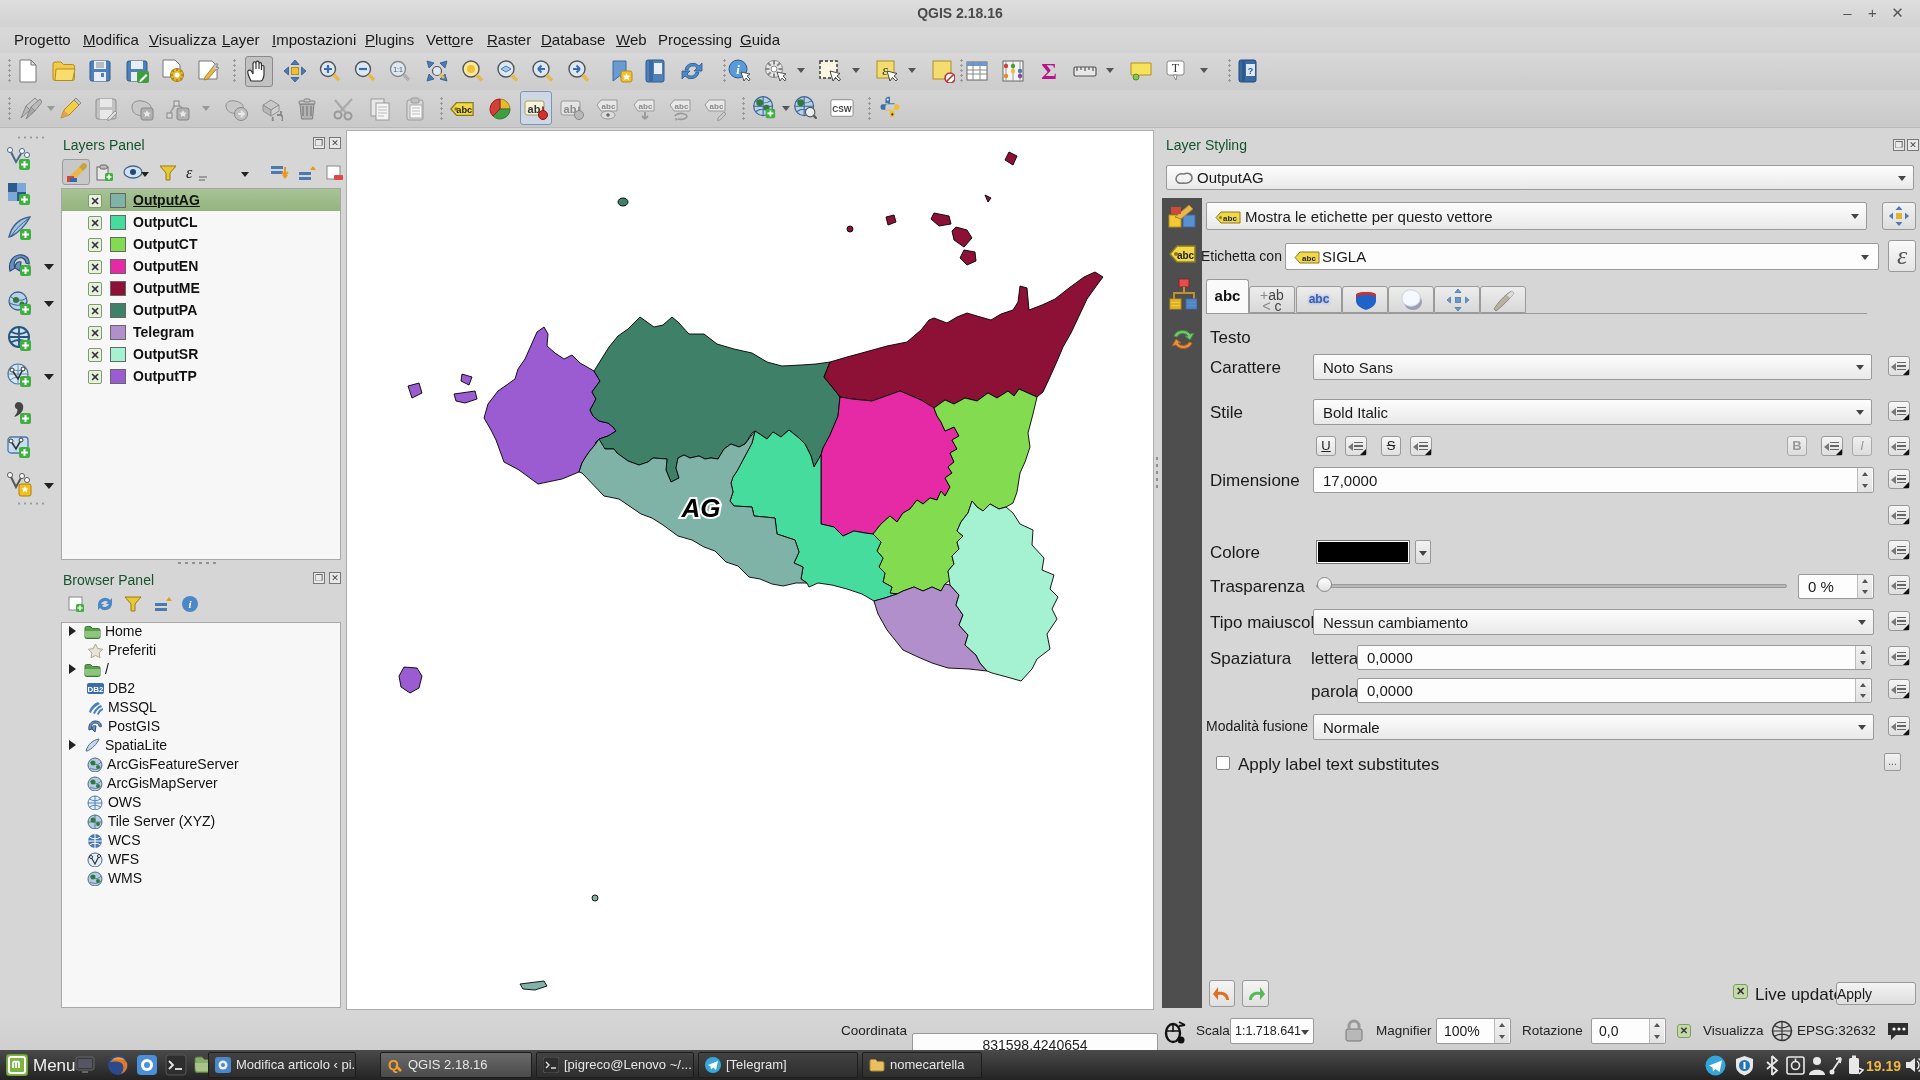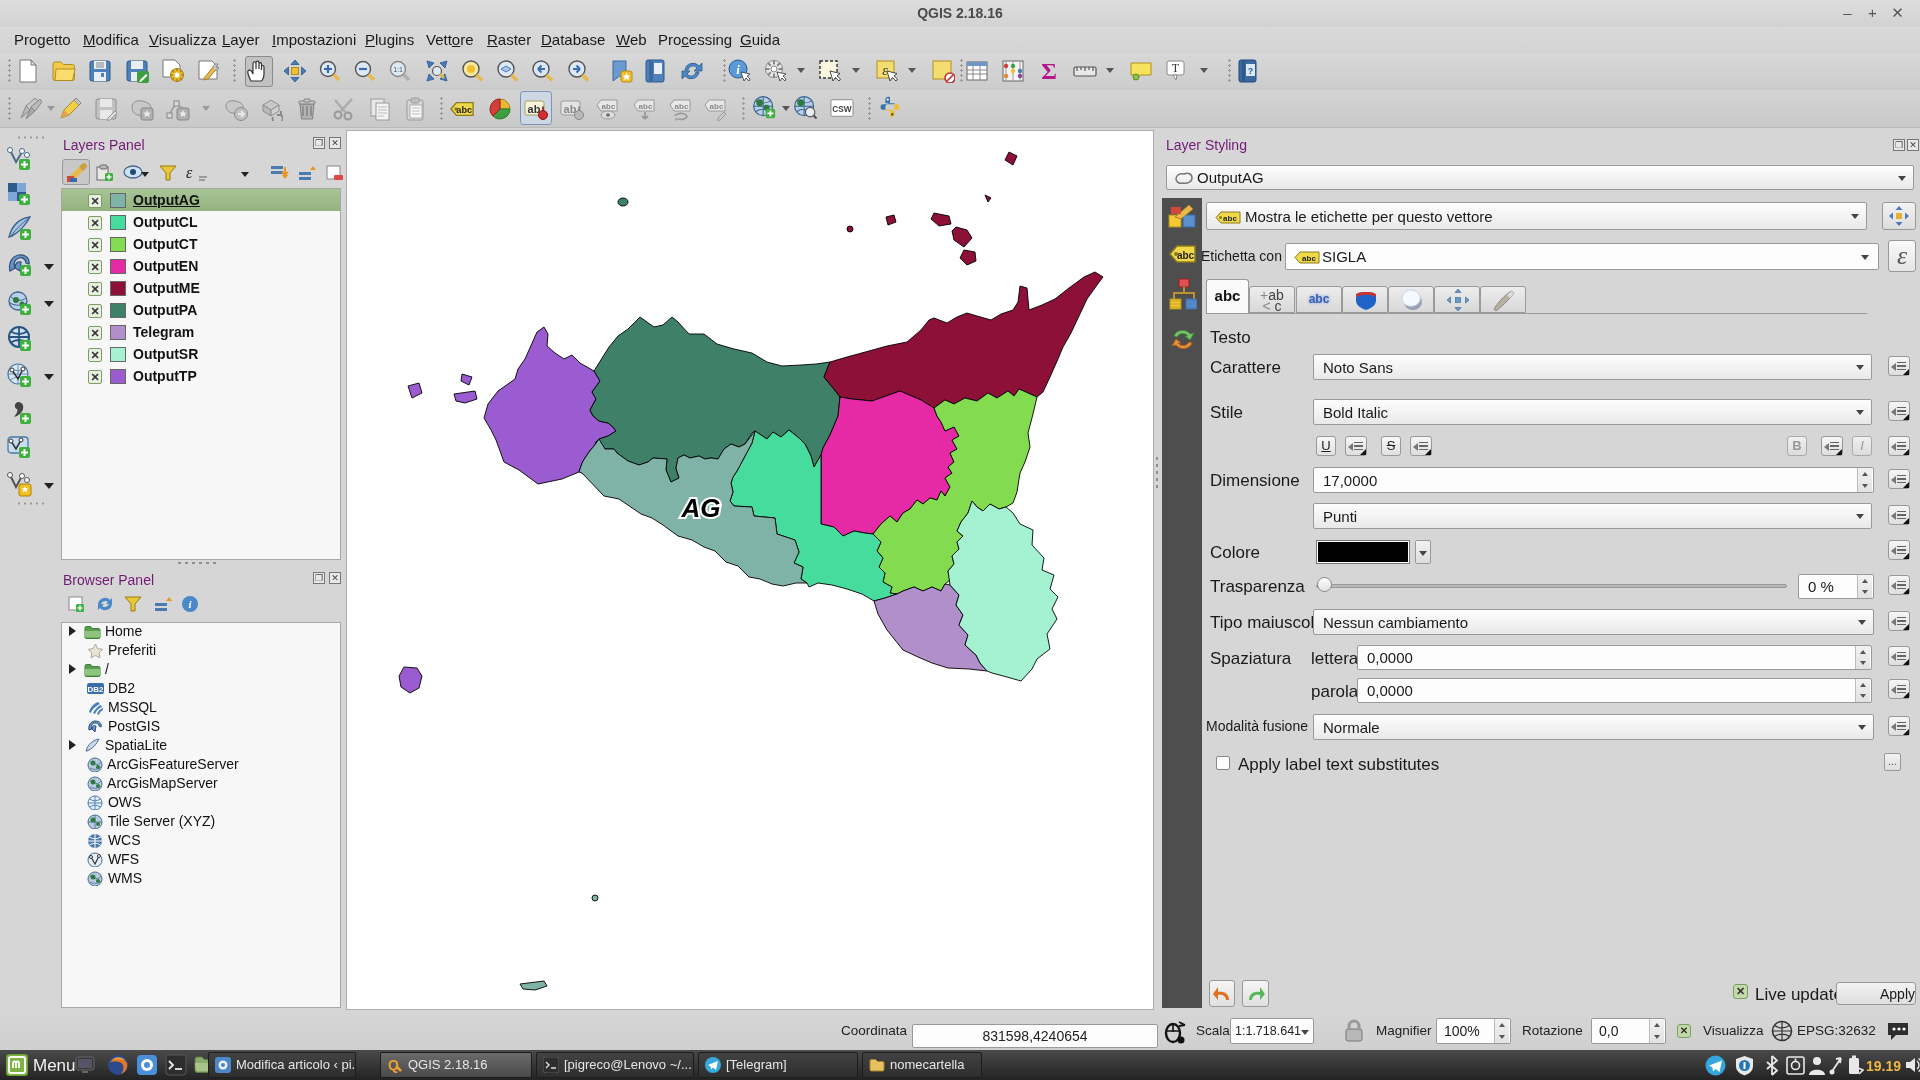--- a/index.html
+++ b/index.html
@@ -12,21 +12,21 @@
 #winbtns { right:10px; top:0; height:27px; line-height:26px; color:#555; font-size:15px; letter-spacing:0; }
 #winbtns span { display:inline-block; width:25px; text-align:center; }
 #menubar { left:0; top:27px; width:1920px; height:26px; background:linear-gradient(#d9d9d9,#d3d3d3); }
 #menubar .mi { position:absolute; top:0; height:26px; line-height:25px; font-size:15px; color:#1a1a1a; }
 #toolbar1 { left:0; top:53px; width:1920px; height:37px; background:linear-gradient(#d8d8d8,#cccccc); }
 #toolbar2 { left:0; top:90px; width:1920px; height:38px; background:linear-gradient(#d4d4d4,#c9c9c9); border-bottom:1px solid #b9b9b9; }
 .ticon { position:absolute; width:24px; height:24px; }
 .tsep { position:absolute; width:3px; height:26px; background-image:radial-gradient(circle, #9a9a9a 1px, transparent 1.2px); background-size:3px 5px; background-repeat:repeat-y; }
 .dd { position:absolute; width:0; height:0; border-left:4px solid transparent; border-right:4px solid transparent; border-top:5px solid #555; }
 
-.panel-title { font-size:14px; color:#701a75; }
+.panel-title { font-size:14px; color:#14532d; }
 .pbtn { position:absolute; width:12px; height:12px; border:1px solid #777; background:#e8e8e8; font-size:9px; line-height:10px; text-align:center; color:#444; }
 .list { background:#f7f7f7; border:1px solid #a8a8a8; }
 #leftstrip { left:0; top:128px; width:36px; height:884px; }
 #layersPanel  { left:36px; top:128px; width:309px; height:437px; }
 #browserPanel { left:36px; top:565px; width:309px; height:447px; }
 .lrow { position:absolute; height:22px; line-height:22px; font-weight:bold; font-size:14px; color:#111; }
 .lcheck { position:absolute; width:14px; height:14px; border:1.5px solid #7b9e62; border-radius:2px; background:#e9efe2; color:#333; font-size:11px; line-height:12px; text-align:center; font-weight:bold; }
 .lswatch { position:absolute; width:16px; height:15px; border:1px solid #666; }
 .brow { position:absolute; height:19px; line-height:19px; font-size:14px; color:#111; white-space:nowrap; }
 .brow svg { vertical-align:-3px; }
@@ -817,21 +817,20 @@
     </div>
 <div class="abs" style="left:695px;top:308px;width:20px;height:20px;background:linear-gradient(#f0f0f0,#dcdcdc);border:1px solid #aaa;border-radius:3px;text-align:center;font-size:13px;font-style:italic;line-height:18px;color:#999">I</div>
 <div class="ddbtn" style="left:731px;top:308px">
       <i></i>
     </div>
 <div class="rlabel" style="left:53px;top:343px">Dimensione</div>
 <div class="spin" style="left:156px;top:339px;width:561px;height:26px"><span style="margin-left:9px;line-height:25px">17,0000</span><span class="ud"></span></div>
 <div class="ddbtn" style="left:731px;top:341px">
       <i></i>
     </div>
-<div class="combo" style="left:156px;top:375px;width:559px;height:26px"><span style="margin-left:9px;line-height:25px">Punti</span><span class="arr"></span></div>
 <div class="ddbtn" style="left:731px;top:377px">
       <i></i>
     </div>
 <div class="rlabel" style="left:53px;top:415px">Colore</div>
 <div class="abs" style="left:159px;top:412px;width:94px;height:24px;background:#000;border:1px solid #777;box-shadow:inset 0 0 0 1px #fff"></div>
 <div class="abs" style="left:258px;top:412px;width:16px;height:24px;background:linear-gradient(#f2f2f2,#ddd);border:1px solid #999;border-radius:2px">
       <span class="arr" style="position:absolute;right:3px;top:10px;width:0;height:0;border-left:4.5px solid transparent;border-right:4.5px solid transparent;border-top:5.5px solid #444"></span>
     </div>
 <div class="ddbtn" style="left:731px;top:412px">
       <i></i>
@@ -869,26 +868,26 @@
 <div class="abs" style="left:727px;top:625px;width:17px;height:18px;background:linear-gradient(#f2f2f2,#ddd);border:1px solid #999;border-radius:2px;text-align:center;font-size:10px;color:#555;line-height:16px">...</div>
 
 <div class="abs" style="left:52px;top:852px;width:26px;height:27px;background:linear-gradient(#f5f5f5,#e0e0e0);border:1px solid #999;border-radius:3px"><svg width="20" height="20" style="margin:3px 0 0 2px">
         <path d="M17 16 C17 9 11 7 6 8 L6 3 L1 10 L6 16 L6 11 C10 10 14 12 14 16 Z" fill="#e07020"></path>
       </svg></div>
 <div class="abs" style="left:85px;top:852px;width:27px;height:27px;background:linear-gradient(#f5f5f5,#e0e0e0);border:1px solid #999;border-radius:3px"><svg width="20" height="20" style="margin:3px 0 0 3px">
         <path d="M3 16 C3 9 9 7 14 8 L14 3 L19 10 L14 16 L14 11 C10 10 6 12 6 16 Z" fill="#58b858"></path>
       </svg></div>
 <div class="abs" style="left:576px;top:856px;width:15px;height:15px;background:#c3d9a8;border:1.5px solid #7b9e62;border-radius:3px;text-align:center;font-size:11px;line-height:13px;font-weight:bold;color:#333">✕</div>
 <div class="rlabel" style="left:598px;top:857px">Live update</div>
-<div class="abs" style="left:679px;top:854px;width:80px;height:23px;background:linear-gradient(#f3f3f3,#dedede);border:1px solid #999;border-radius:3px;text-align:right;font-size:14px;line-height:22px;color:#1a1a1a">Apply</div>
+<div class="abs" style="left:679px;top:854px;width:80px;height:23px;background:linear-gradient(#f3f3f3,#dedede);border:1px solid #999;border-radius:3px;text-align:left;font-size:14px;line-height:22px;color:#1a1a1a">Apply</div>
 </div>
 
 <div class="abs" id="statusbar">
 <div class="abs" style="left:841px;top:11px;font-size:13.5px">Coordinata</div>
-<div class="sb-box" style="left:912px;top:12px;width:246px;height:24px;text-align:center;line-height:22px">831598,4240654</div>
+<div class="sb-box" style="left:912px;top:21px;width:246px;height:24px;text-align:center;line-height:22px">831598,4240654</div>
 <svg class="abs" style="left:1163px;top:6px" width="24" height="26">
       <ellipse cx="10" cy="15" rx="7" ry="9" fill="none" stroke="#111" stroke-width="2.4"></ellipse>
       <path d="M10 6 v8 M3 13 h14" stroke="#111" stroke-width="1.6"></path>
       <path d="M16 4 l6 3 M16 8 l6 -1" stroke="#111" stroke-width="1.8"></path>
       <circle cx="18" cy="22" r="3.5" fill="#111"></circle>
     </svg>
 <div class="abs" style="left:1196px;top:11px;font-size:13.5px">Scala</div>
 <div class="sb-box" style="left:1230px;top:6px;width:84px;height:26px;line-height:25px;font-size:12.5px"><span style="margin-left:4px">1:1.718.641</span><span style="position:absolute;right:4px;top:11px;width:0;height:0;border-left:4.5px solid transparent;border-right:4.5px solid transparent;border-top:5.5px solid #444"></span></div>
 <svg class="abs" style="left:1344px;top:7px" width="20" height="24">
       <rect x="2" y="10" width="16" height="12" rx="2" fill="#b8b8b8" stroke="#777"></rect>

